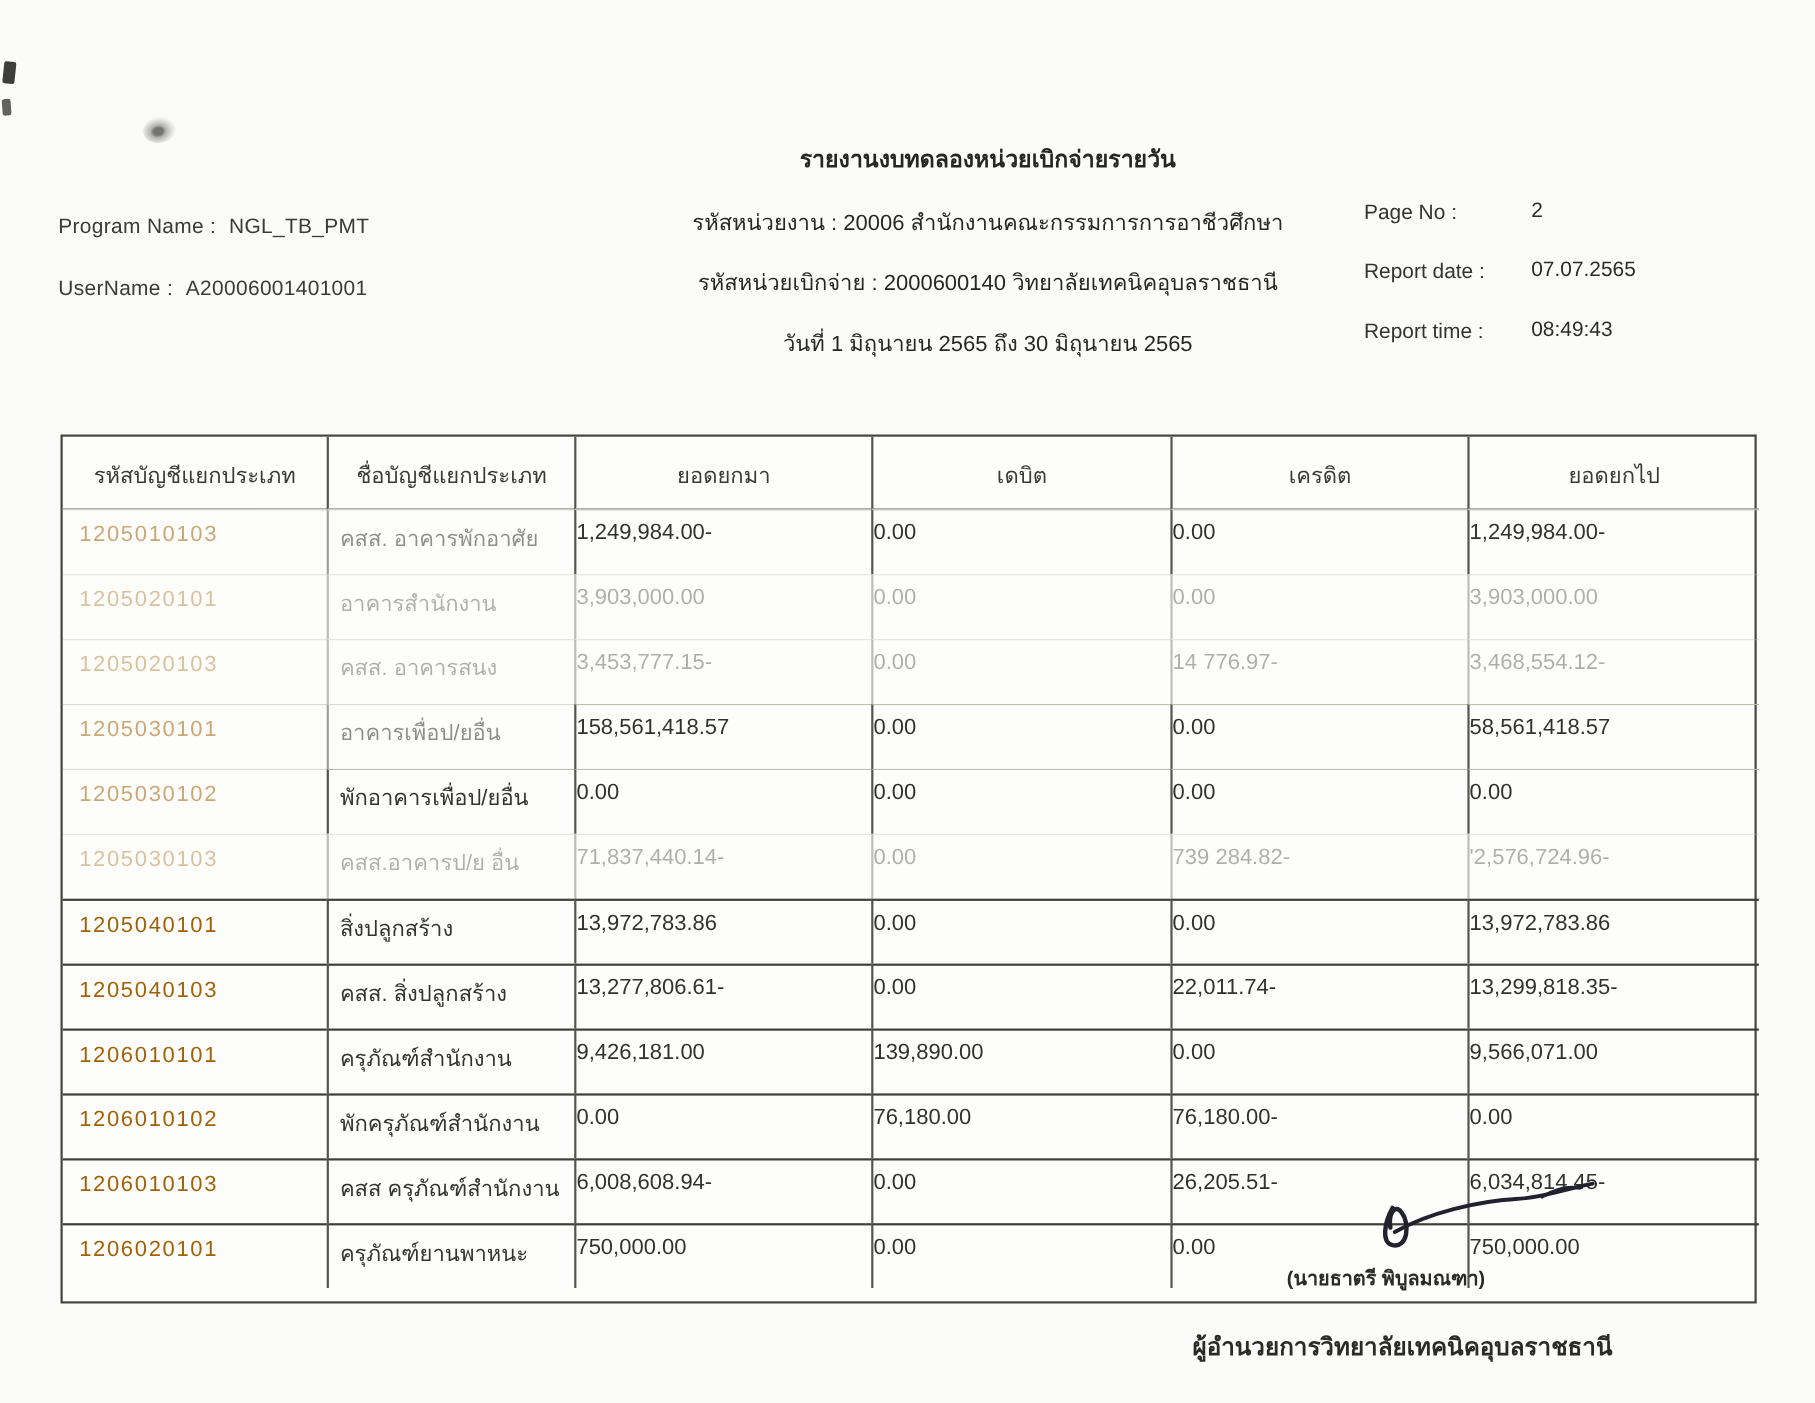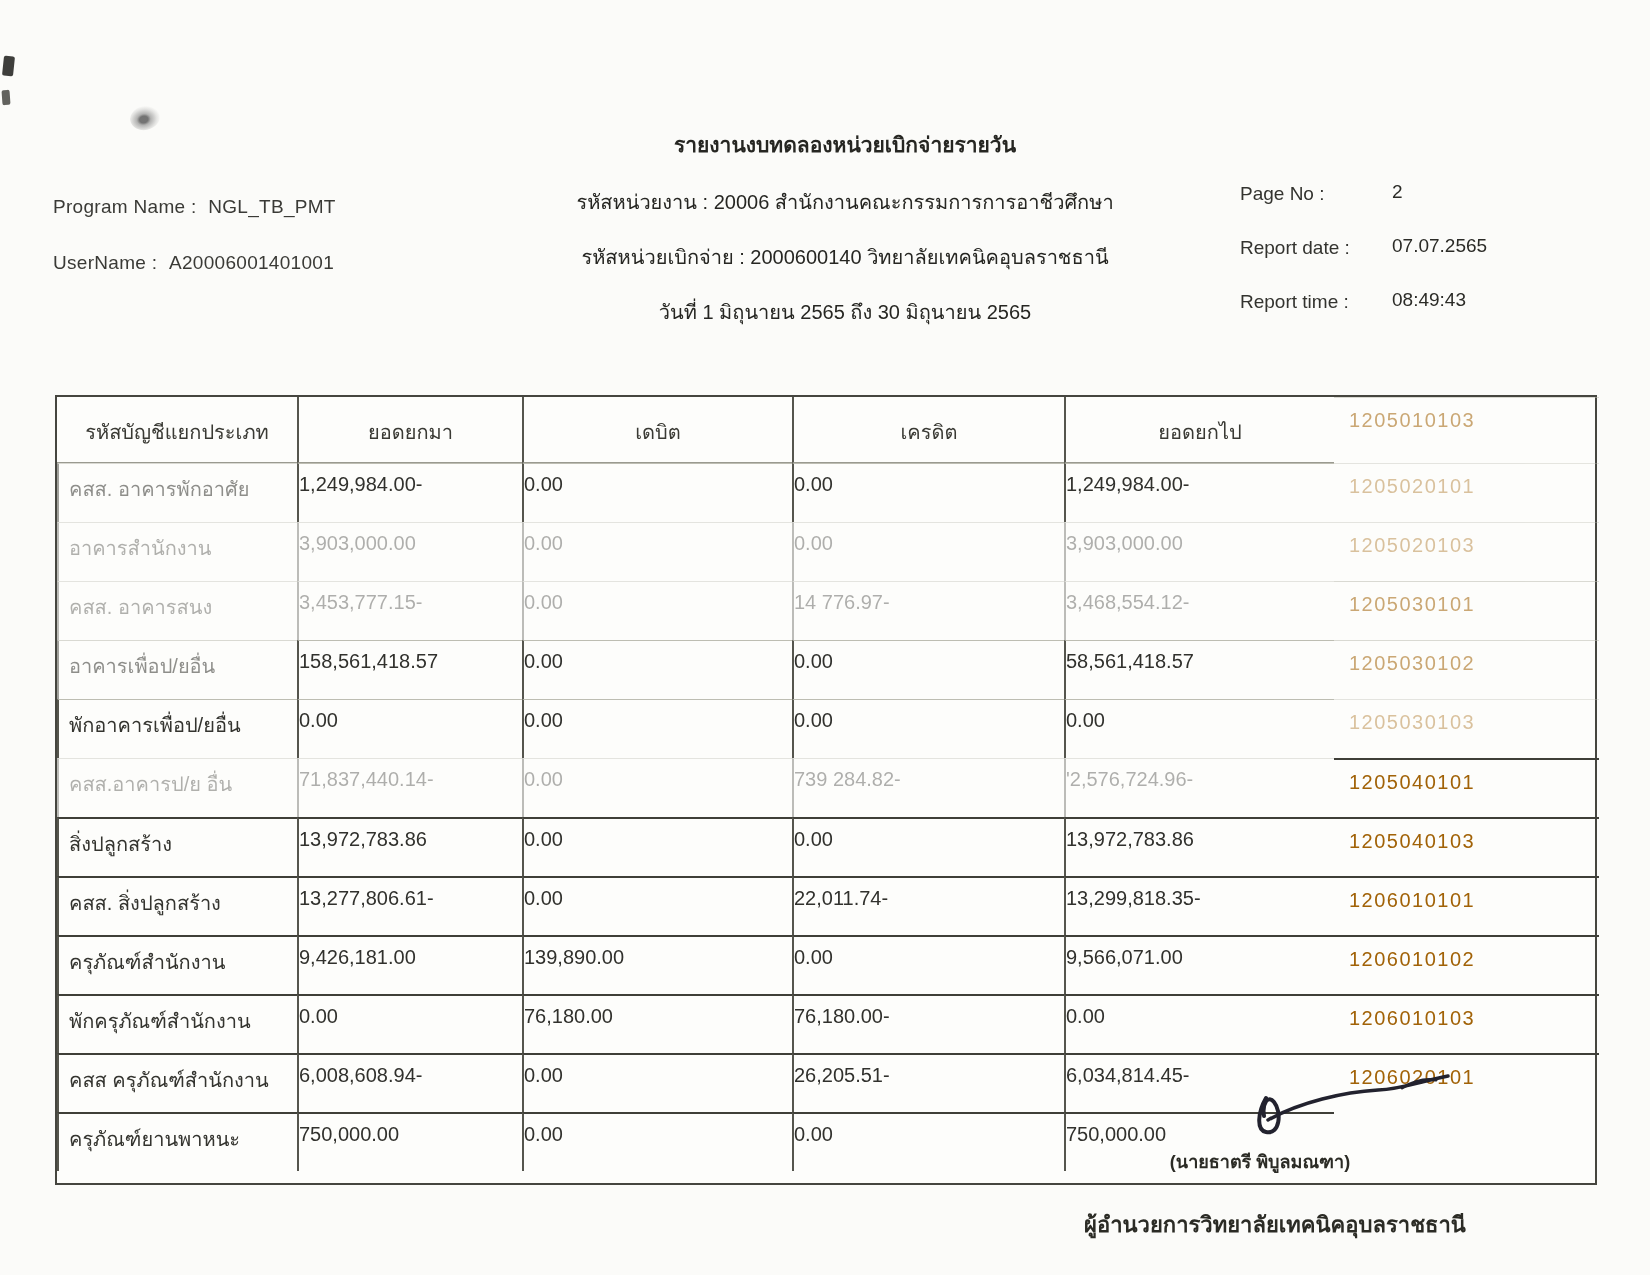--- a/index.html
+++ b/index.html
@@ -6,21 +6,21 @@
   body{
     width:1650px;height:1275px;position:relative;
     background:#fbfbf9;
     font-family:"Liberation Sans", sans-serif;
     color:#2e2e2a;
     overflow:hidden;
   }
   .abs{position:absolute;}
   
   .hdr-left{font-size:19px;color:#3a3a36;letter-spacing:.3px;}
-  .hdr-center{left:515px;width:660px;text-align:center;font-size:20px;color:#262622;}
+  .hdr-center{left:568px;width:660px;text-align:center;font-size:20px;color:#262622;}
   .hdr-right-label{font-size:19px;color:#33332f;text-align:center;}
   .hdr-right-value{font-size:19px;color:#2b2b27;}
   .title{font-size:21px;font-weight:600;}
   
   .smudge{
     left:130px;top:106px;width:30px;height:24px;border-radius:50%;
     background:radial-gradient(ellipse at 45% 55%, rgba(70,70,70,.75) 0 18%, rgba(90,90,90,.45) 30%, rgba(120,120,120,.18) 55%, transparent 72%);
     transform:rotate(-12deg);
   }
   .edge-mark1{left:3px;top:56px;width:11px;height:20px;background:#3e3e3c;border-radius:2px;transform:rotate(6deg);}
@@ -83,20 +83,21 @@
 
 <div class="abs hdr-right-label" style="left:1240px;top:183px;">Page No :</div>
 <div class="abs hdr-right-value" style="left:1392px;top:181px;">2</div>
 <div class="abs hdr-right-label" style="left:1240px;top:237px;">Report date :</div>
 <div class="abs hdr-right-value" style="left:1392px;top:235px;">07.07.2565</div>
 <div class="abs hdr-right-label" style="left:1240px;top:291px;">Report time :</div>
 <div class="abs hdr-right-value" style="left:1392px;top:289px;">08:49:43</div>
 
 <div id="tbl" class="abs">
     <div class="cell hd">รหัสบัญชีแยกประเภท</div>
+    <div class="cell hd vline">ชื่อบัญชีแยกประเภท</div>
     <div class="cell hd vline">ยอดยกมา</div>
     <div class="cell hd vline">เดบิต</div>
     <div class="cell hd vline">เครดิต</div>
     <div class="cell hd vline">ยอดยกไป</div>
     <div class="cell code bt-light f1">1205010103</div>
     <div class="cell name vline bt-light f1">คสส. อาคารพักอาศัย</div>
     <div class="cell num vline bt-light">1,249,984.00-</div>
     <div class="cell num vline bt-light">0.00</div>
     <div class="cell num vline bt-light">0.00</div>
     <div class="cell num vline bt-light">1,249,984.00-</div>

